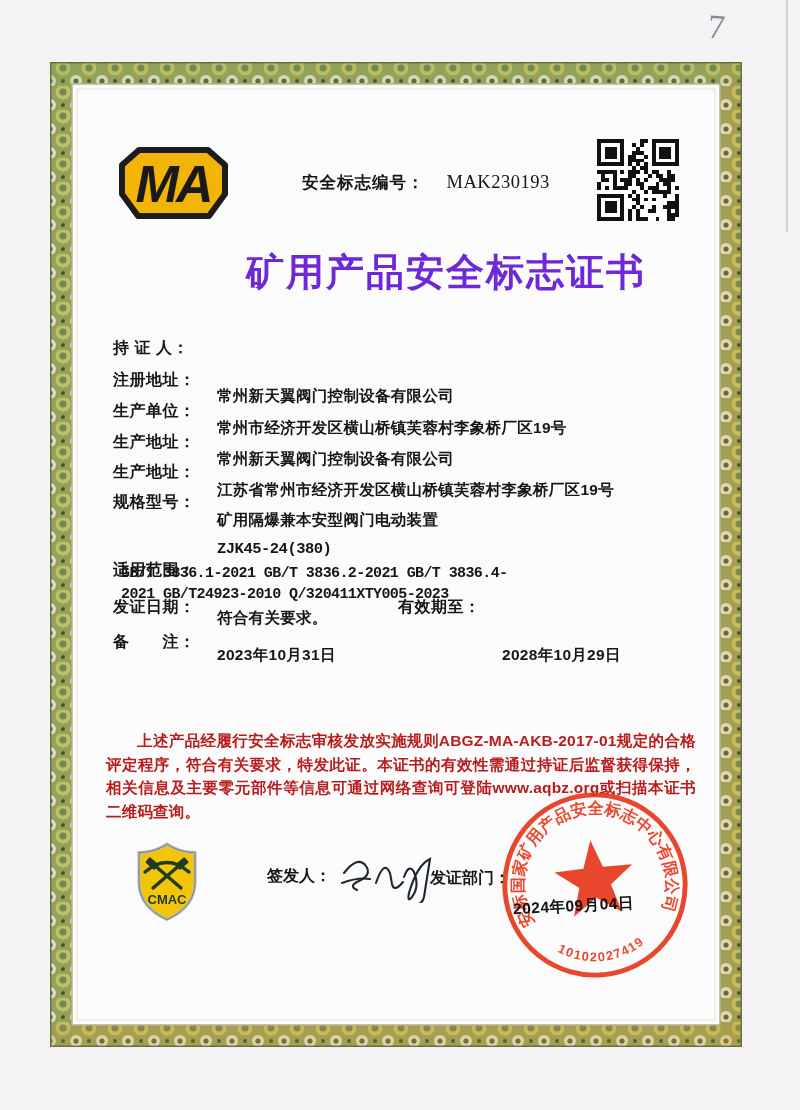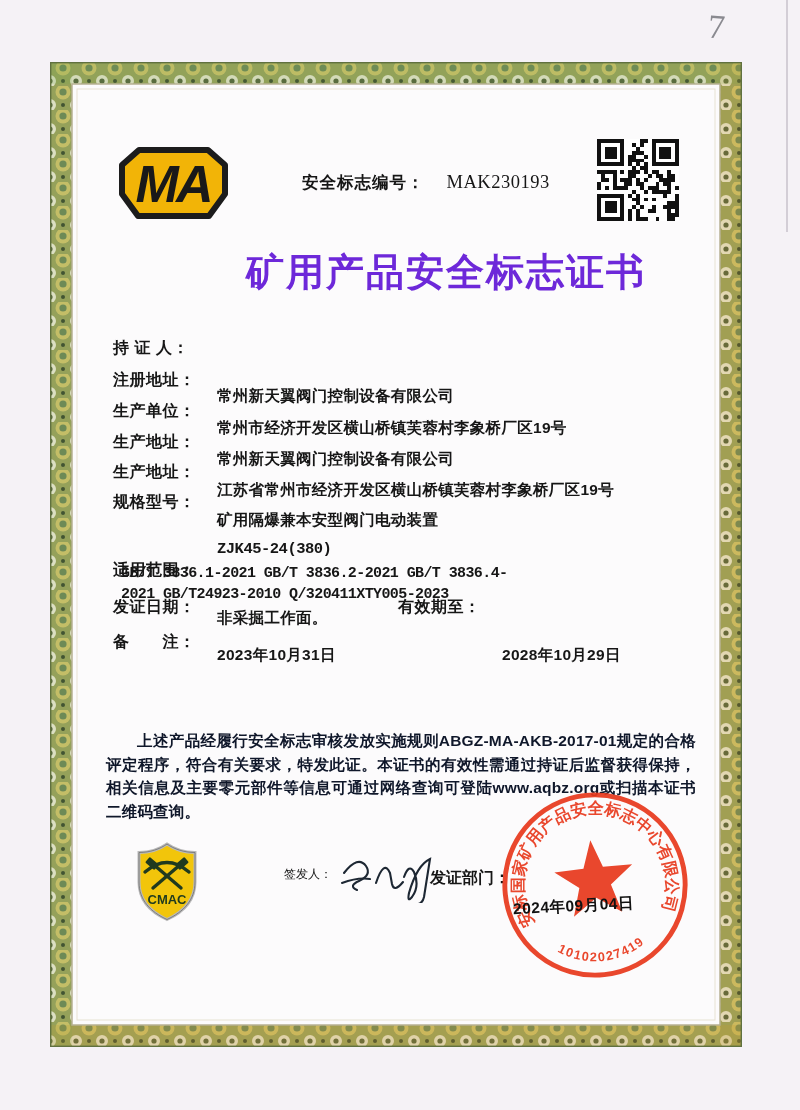--- a/index.html
+++ b/index.html
@@ -29,24 +29,24 @@
   
   .row{position:absolute;left:113px;display:flex;align-items:flex-start;}
   .lbl{font-weight:bold;font-size:16px;white-space:pre;width:92px;flex:none;letter-spacing:.5px;}
   .val{font-weight:600;font-size:15.5px;margin-left:12px;letter-spacing:.3px;margin-top:48px;}
   .row-standards .lbl{width:172px;letter-spacing:0;}
   .row-standards .val{width:396px;line-height:20.5px;font-size:15px;margin-left:8px;
     font-family:"Liberation Mono","DejaVu Sans Mono",sans-serif;font-weight:bold;letter-spacing:-0.6px;}
   .mono-val{font-family:"Liberation Mono","DejaVu Sans Mono",sans-serif;font-weight:bold;letter-spacing:-0.5px;}
   
   .declaration{left:106px;top:729px;width:590px;font-size:15.5px;font-weight:bold;
-    line-height:23.5px;text-align:justify;text-indent:2em;letter-spacing:.2px;color:#0f172a;}
+    line-height:23.5px;text-align:justify;text-indent:2em;letter-spacing:.2px;color:#b91c1c;}
   
   .cmac{left:132px;top:841px;}
-  .signer-label{left:284px;top:866px;font-size:12px;font-weight:normal;}
+  .signer-label{left:267px;top:866px;font-size:16px;font-weight:bold;}
   .signature{left:338px;top:843px;}
   .issuer-label{left:430px;top:868px;font-size:16px;font-weight:bold;}
   .stamp{left:497px;top:787px;}
   .stamp-date{left:513px;top:896px;font-size:15.5px;font-weight:bold;color:#111;
     letter-spacing:.5px;transform:rotate(-3deg);z-index:5;}
 </style>
 </head>
 <body>
 
 <div class="abs corner-note">7</div>
@@ -242,21 +242,21 @@
 </div>
 <div class="row" style="top:492px">
   <span class="lbl">规格型号：</span>
   <span class="val mono-val">ZJK45-24(380)</span>
 </div>
 <div class="row row-standards" style="top:516px">
   <span class="val">GB/T 3836.1-2021 GB/T 3836.2-2021 GB/T 3836.4-2021 GB/T24923-2010 Q/320411XTY005-2023</span>
 </div>
 <div class="row" style="top:560px">
   <span class="lbl">适用范围：</span>
-  <span class="val">非采掘工作面。</span>
+  <span class="val">符合有关要求。</span>
 </div>
 <div class="row" style="top:597px">
   <span class="lbl">发证日期：</span>
   <span class="val">2023年10月31日</span>
 </div>
 <div class="row" style="left:398px;top:597px">
   <span class="lbl">有效期至：</span>
   <span class="val">2028年10月29日</span>
 </div>
 <div class="row" style="top:632px">

